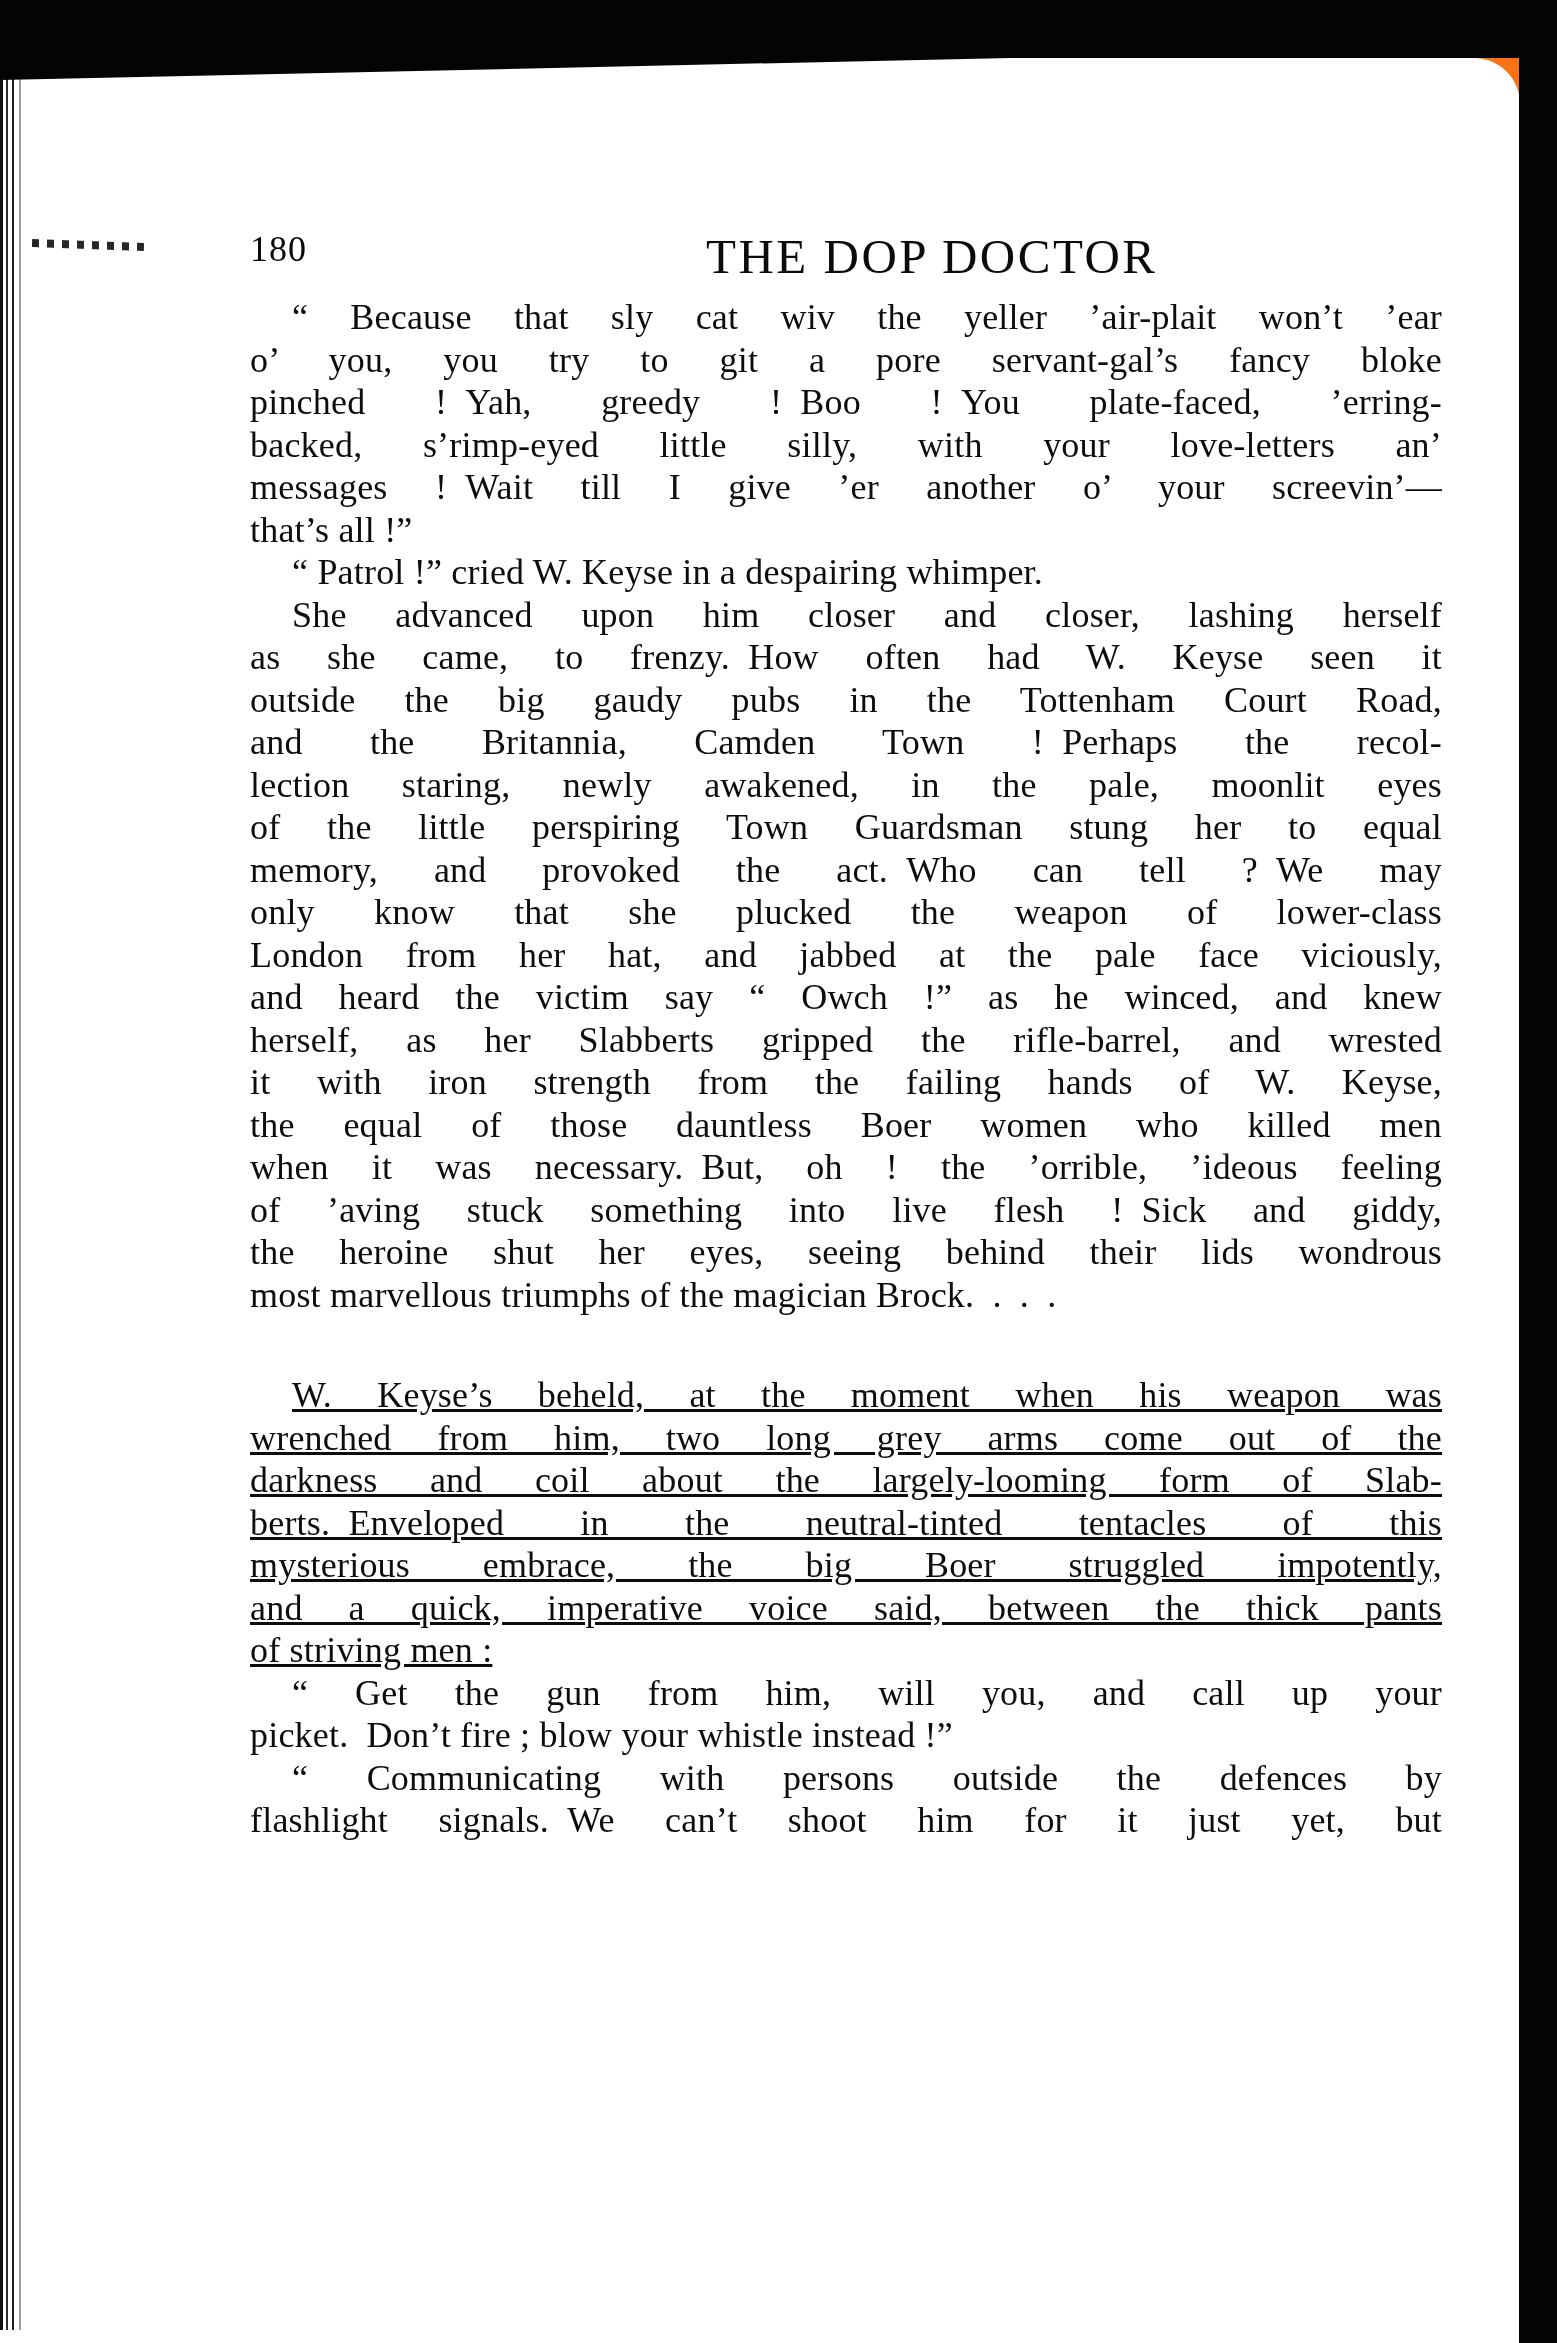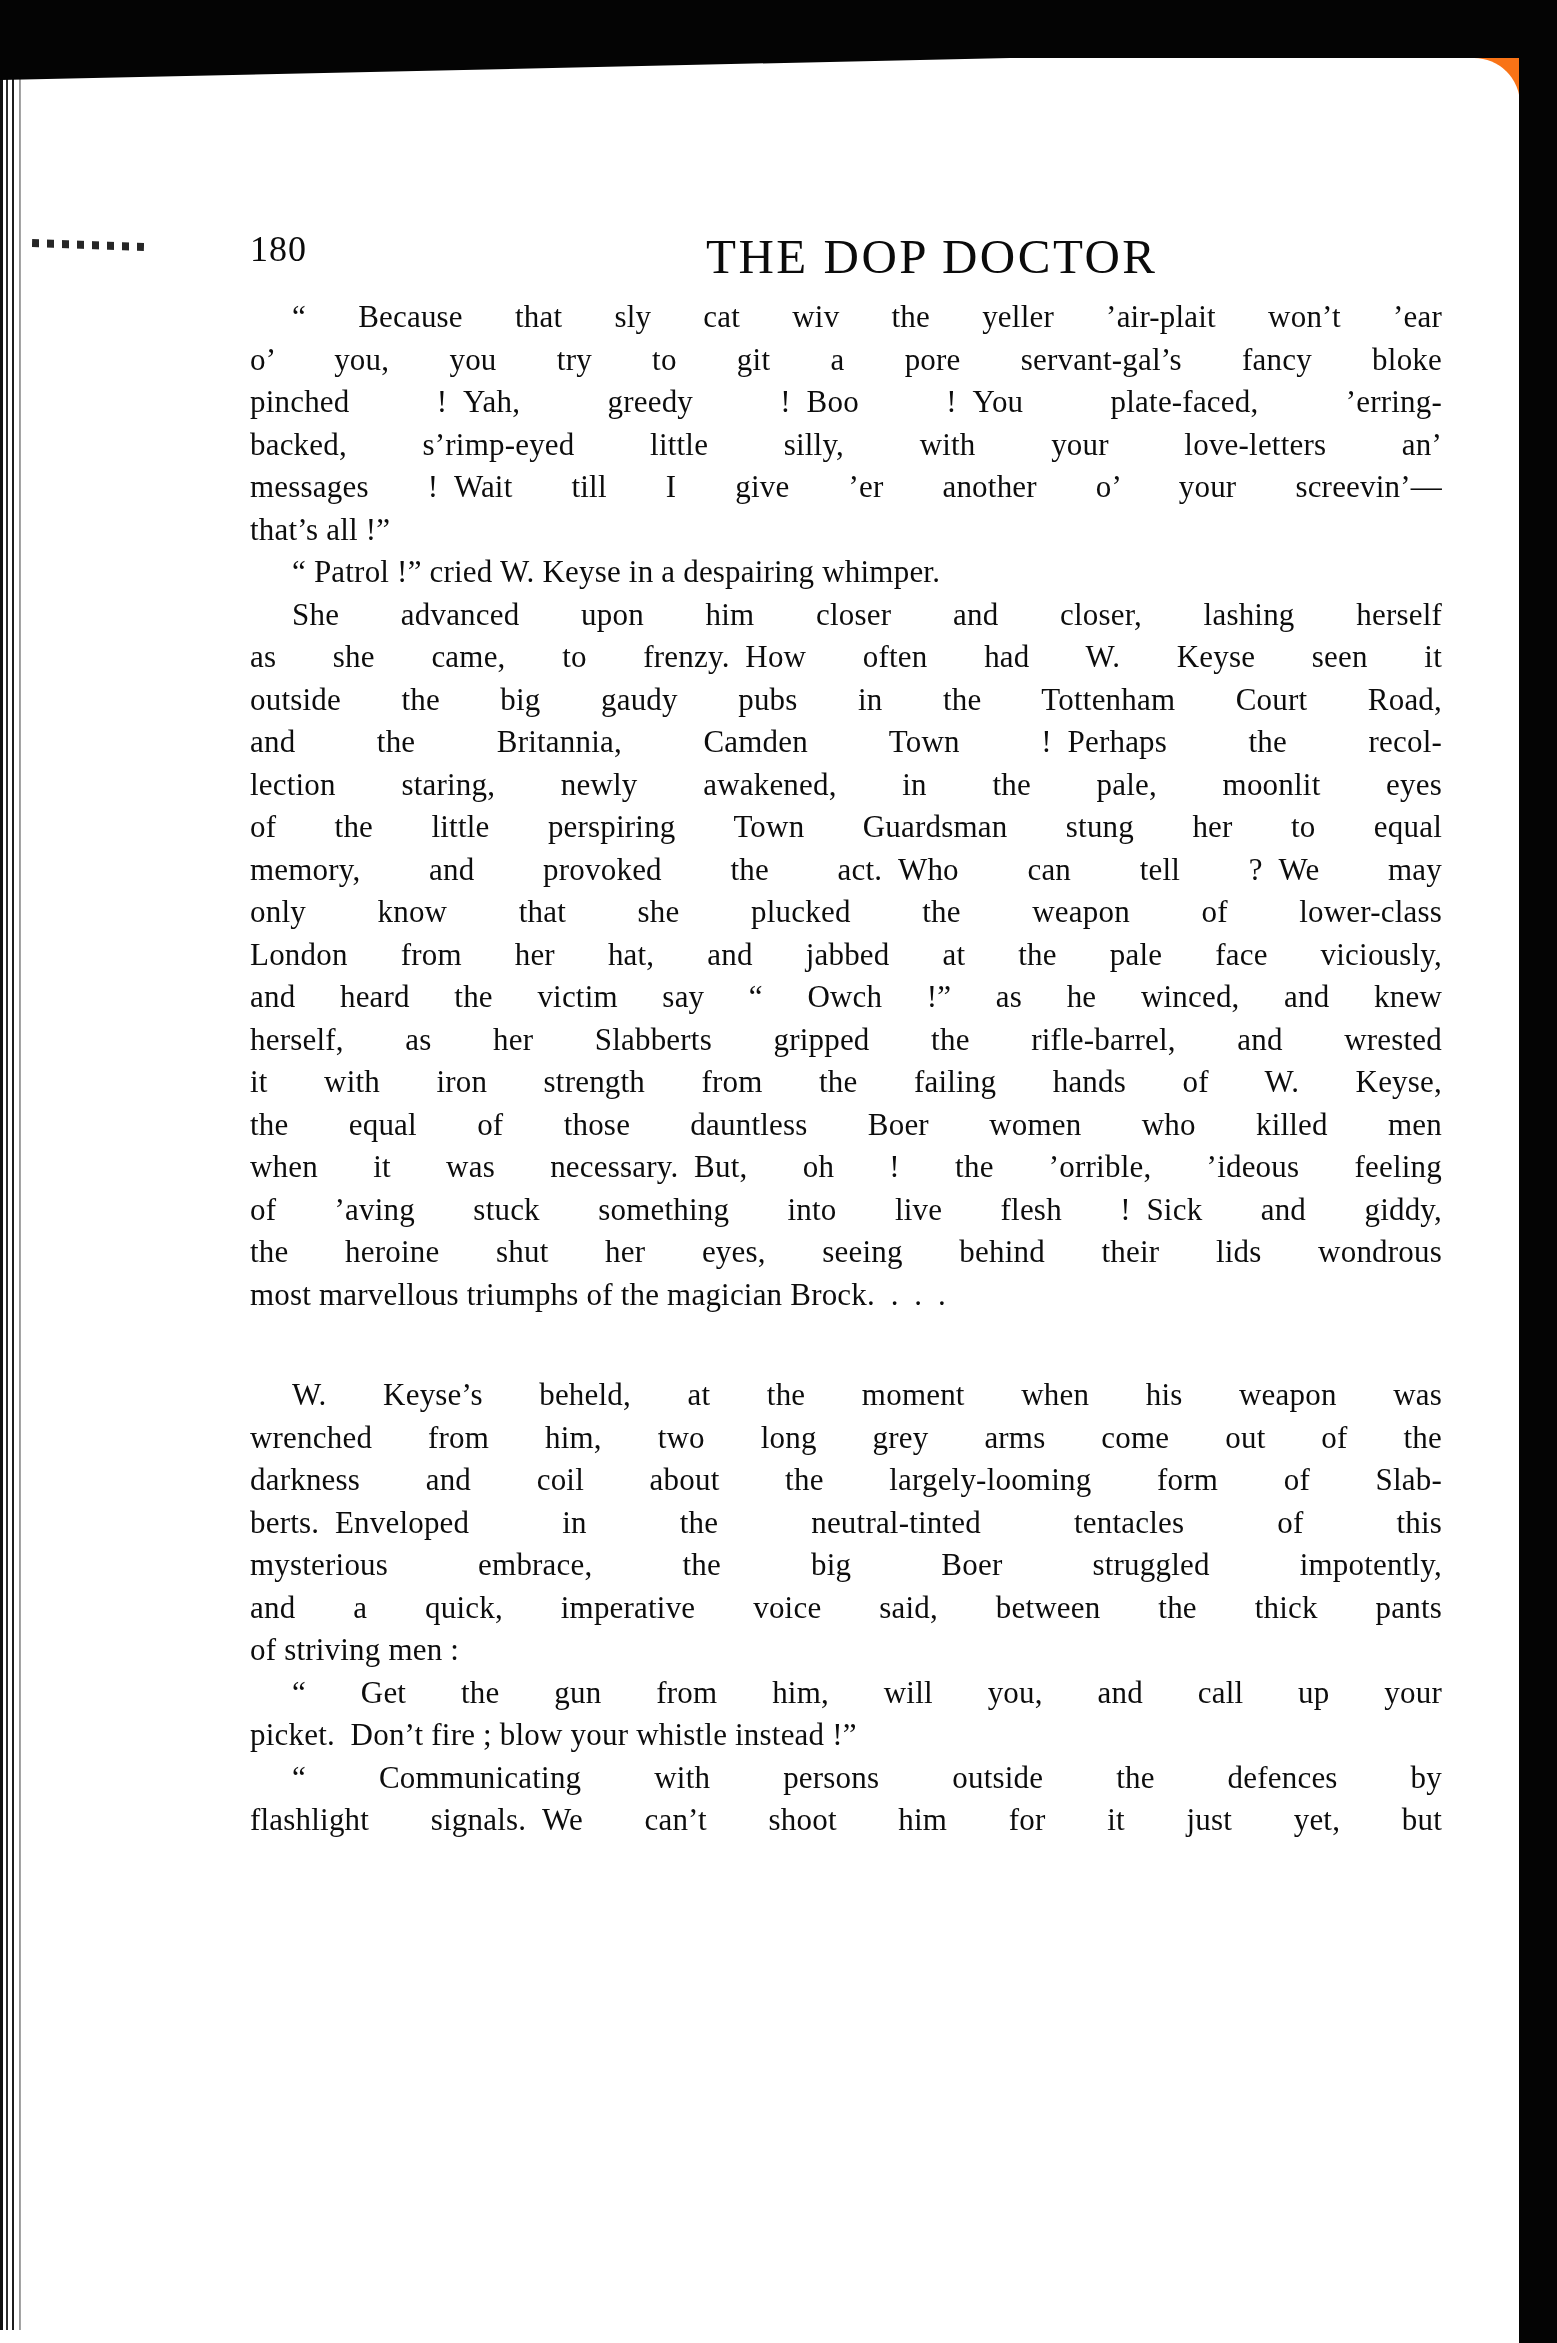--- a/index.html
+++ b/index.html
@@ -36,24 +36,24 @@
     background:repeating-linear-gradient(90deg,#000 0 7px, transparent 7px 15px);
     transform:rotate(2deg);
   }
   
   .pagehead { position:absolute; top:170px; left:250px; width:1192px; height:46px; color:#0b0b0b; }
   .pagenum  { position:absolute; left:0;  top:0; font-size:36px; letter-spacing:1px; }
   .runtitle { position:absolute; left:456px; top:0; font-size:49px; letter-spacing:2.5px; }
   
   .pagebody {
     position:absolute; top:238px; left:250px; width:1192px;
-    color:#0d0d0d; font-size:31px; letter-spacing:.2px;
+    color:#0d0d0d; font-size:36px; letter-spacing:.2px;
   }
   .para { margin:0; }
-  .para.gap-before { margin-top:58px; }
+  .para.gap-before { margin-top:58px;text-decoration:underline; }
   .para.italic .line { font-style:italic; }
   .line {
     display:block; height:42.5px; line-height:42.5px;
     text-align:justify; text-align-last:left;
   }
   .line.just { text-align-last:justify; }
   .line.first { text-indent:42px; }
 </style>
 </head>
 <body>

